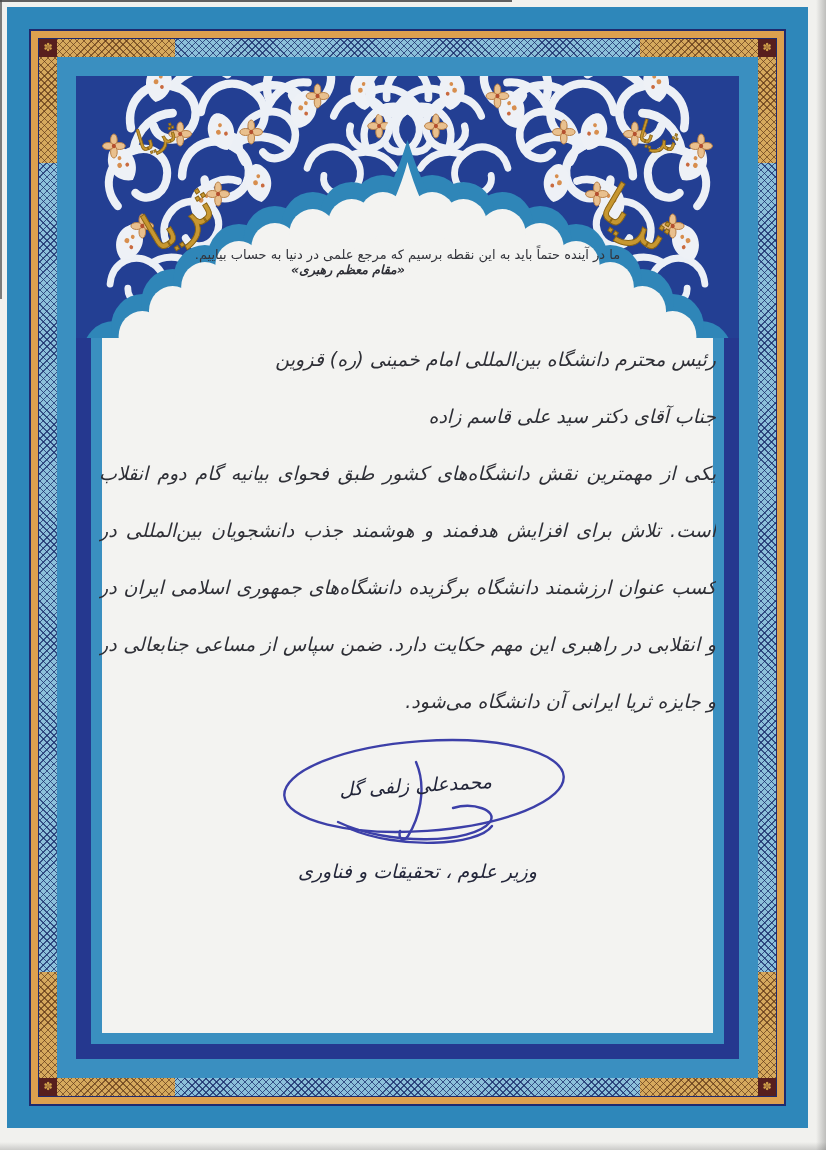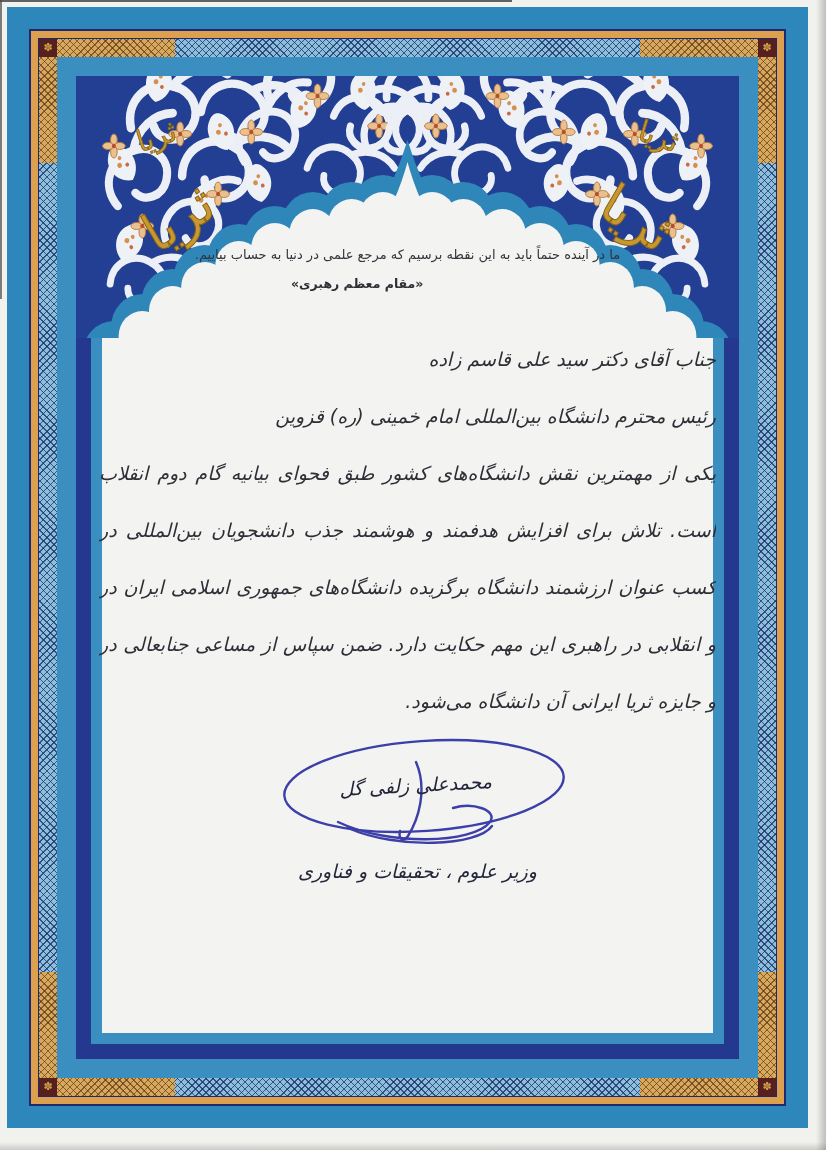--- a/index.html
+++ b/index.html
@@ -50,21 +50,21 @@
     box-shadow:inset 0 0 0 11px #3a8fc0;
     background:#f3f3f1;
   }
 
   
   .arch{position:absolute;top:-15px;left:-15px;width:calc(100% + 30px);height:262px;z-index:1;display:block;}
 
   
   .quote{position:absolute;top:156px;left:50px;right:50px;z-index:2;direction:rtl;color:#33343b;}
   .quote-line{font-size:13px;text-align:center;letter-spacing:0;}
-  .quote-attr{font-size:12.5px;margin-top:14px;text-align:left;padding-left:150px;font-weight:bold;color:#2e2f36;}
+  .quote-attr{font-size:12.5px;text-align:left;padding-left:150px;font-weight:bold;color:#2e2f36;font-style:italic;}
 
   
   .letter{position:relative;z-index:2;direction:rtl;padding:240px 8px 0;color:#2e2f36;}
   .line{display:block;height:57px;line-height:57px;font-size:19px;font-style:italic;
         white-space:nowrap;overflow:hidden;text-align:right;}
   .line.j{white-space:normal;text-align:justify;text-align-last:justify;}
 
   
   .sig-wrap{position:relative;z-index:2;width:320px;margin:6px auto 0;transform:translateX(18px);}
   .sig-svg{display:block;width:320px;height:116px;}
@@ -211,22 +211,22 @@
                 <path d="M312,170 Q340,122 350,86 Q360,122 388,170 Z"></path>
               </g>
             </svg>
 
             <div class="quote">
               <div class="quote-line">ما در آینده حتماً باید به این نقطه برسیم که مرجع علمی در دنیا به حساب بیاییم.</div>
               <div class="quote-attr">«مقام معظم رهبری»</div>
             </div>
 
             <div class="letter">
+              <div class="line">رئیس محترم دانشگاه بین‌المللی امام خمینی (ره) قزوین</div>
               <div class="line">جناب آقای دکتر سید علی قاسم زاده</div>
-              <div class="line">رئیس محترم دانشگاه بین‌المللی امام خمینی (ره) قزوین</div>
               <div class="line j">یکی از مهمترین نقش دانشگاه‌های کشور طبق فحوای بیانیه گام دوم انقلاب اسلامی ایران، نیل به مرجعیت علمی و عزت ملی</div>
               <div class="line j">است. تلاش برای افزایش هدفمند و هوشمند جذب دانشجویان بین‌المللی در دانشگاه‌های ایرانی نشانگر تعهد و التزام عملی به بیانیه</div>
               <div class="line j">کسب عنوان ارزشمند دانشگاه برگزیده دانشگاه‌های جمهوری اسلامی ایران در جذب دانشجویان بین‌المللی از مدیریت جهادی</div>
               <div class="line j">و انقلابی در راهبری این مهم حکایت دارد. ضمن سپاس از مساعی جنابعالی در دومین جشنواره جایزه ملی ثریا (اسفند ۱۴۰۲) لوح</div>
               <div class="line">و جایزه ثریا ایرانی آن دانشگاه می‌شود.</div>
             </div>
 
             <div class="sig-wrap">
               <svg class="sig-svg" viewBox="0 0 320 116">
                 <g fill="none" stroke="#3c3fa8" stroke-width="2.4" stroke-linecap="round">

